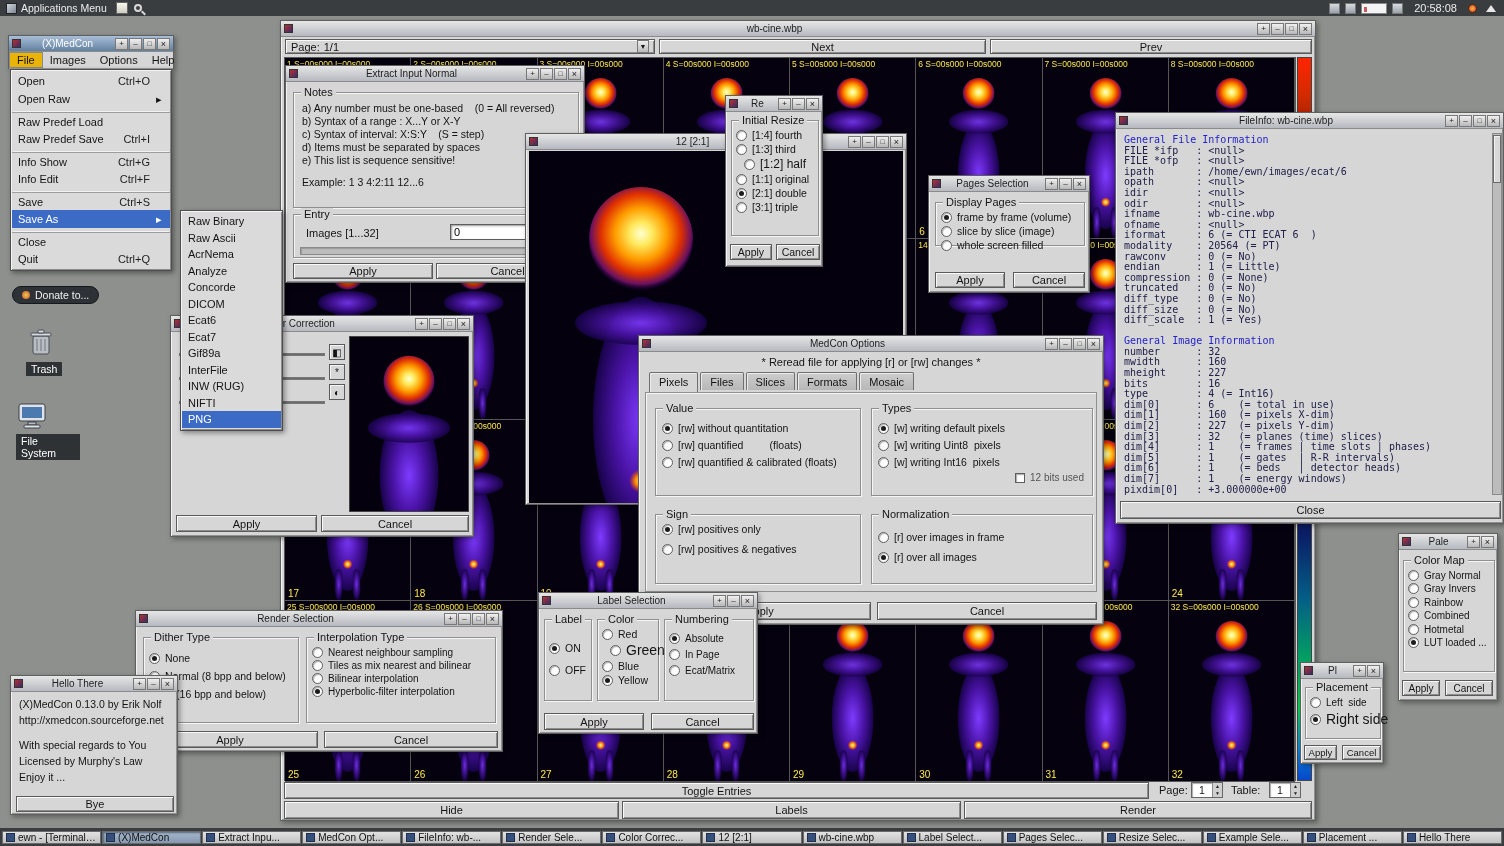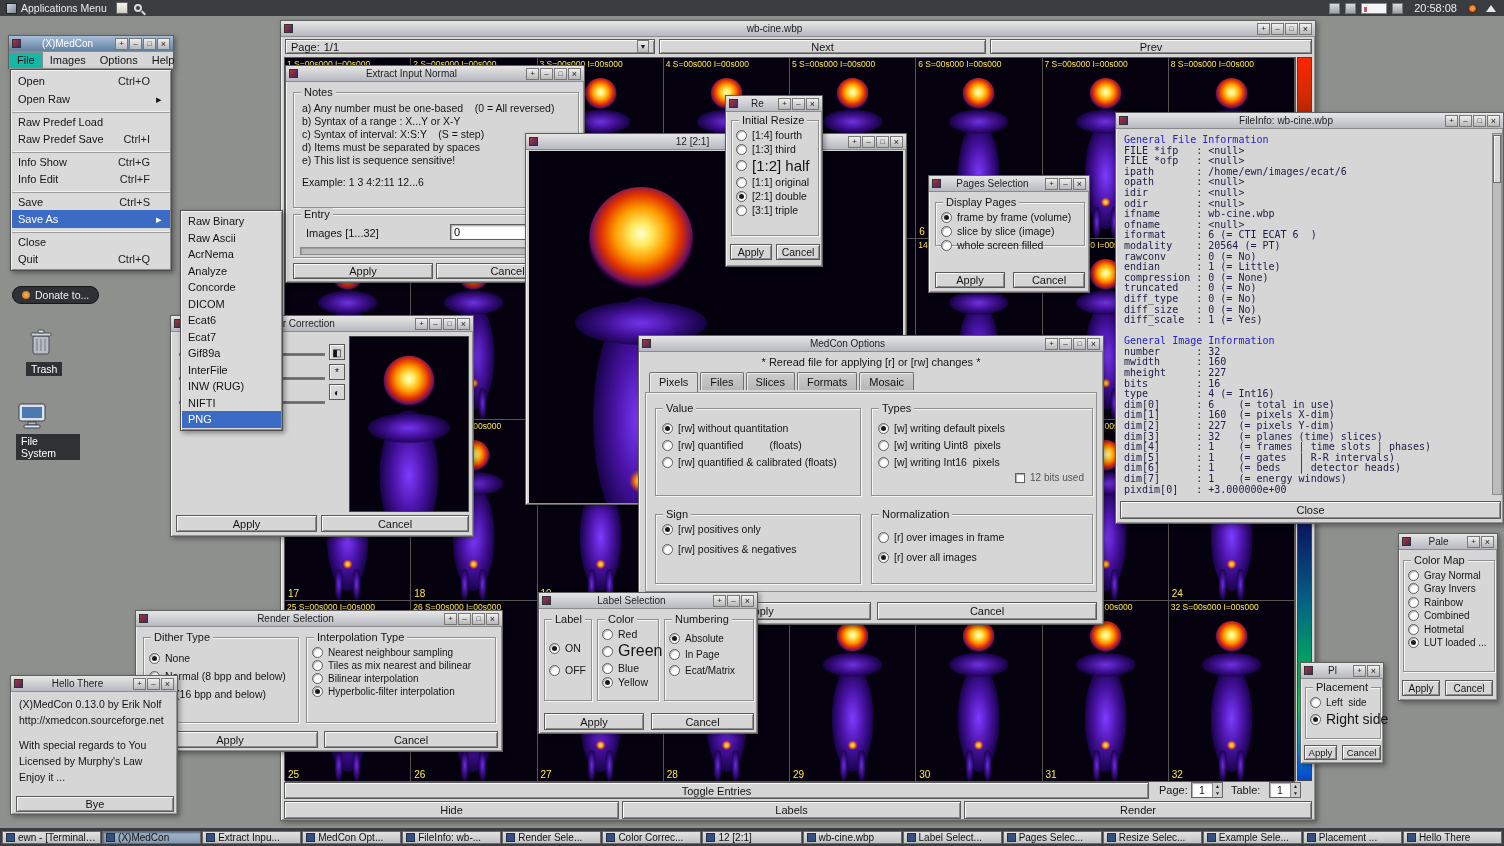--- a/index.html
+++ b/index.html
@@ -76,21 +76,21 @@
 .taskbar{top:828px;height:18px;gap:1px;padding:1px 2px}
 .titem{flex:1;min-width:0;display:flex;align-items:center;gap:3px;padding:0 3px;background:linear-gradient(#e2e2e2,#c2c2c2);border:1px solid #6a6a6a;overflow:hidden;white-space:nowrap;font-size:10px;color:#111}
 .titem.active{background:linear-gradient(#a8b8cb,#8599b1);box-shadow:inset 1px 1px 2px #56677c}
 .ticon{width:9px;height:9px;background:#35507c;border:1px solid #20304a;flex:none}
 .dpill{position:absolute;display:flex;align-items:center;gap:5px;background:#2e3236;color:#f0f0f0;border:1px solid #15181a;border-radius:9px;padding:2px 9px;font-size:10.5px;z-index:5}
 .dpill .ddot{width:8px;height:8px;border-radius:50%;background:radial-gradient(#f5c25a,#c25a1e)}
 .dicon{position:absolute;z-index:5;}
 .dlabel{display:inline-block;background:rgba(30,34,38,.85);color:#fff;padding:1px 5px;font-size:10.5px;margin-top:2px}
 .mbar{position:absolute;left:0;right:0;top:16px;height:17px;display:flex;align-items:center;background:#d6d6d6;border-bottom:1px solid #9a9a9a}
 .mb{padding:1px 7px;font-size:11px}
-.mb.open{background:#14b8a6;border:1px solid #8a8a8a}
+.mb.open{background:#eab308;border:1px solid #8a8a8a}
 .hline{margin:4px 6px;font-size:10.5px;white-space:nowrap}
 .hline:nth-of-type(3){margin-top:13px}
 </style>
 </head>
 <body>
 
 <svg width="0" height="0" style="position:absolute" aria-hidden="true">
   <defs>
     <radialGradient id="gHead" cx="50%" cy="45%" r="55%">
       <stop offset="0" stop-color="#ffffd2"></stop>
@@ -662,21 +662,21 @@
         <label class="opt" style="font-size:10.5px;margin:2px 4px">
           <span class="radio"></span>
           <span>[1:4] fourth</span>
         </label>
 
         <label class="opt" style="font-size:10.5px;margin:2px 4px">
           <span class="radio"></span>
           <span>[1:3] third</span>
         </label>
 
-        <label class="opt" style="font-size:15px;margin:2px 4px">
+        <label class="opt" style="font-size:12px;margin:2px 12px">
           <span class="radio"></span>
           <span>[1:2] half</span>
         </label>
 
         <label class="opt" style="font-size:10.5px;margin:2px 4px">
           <span class="radio"></span>
           <span>[1:1] original</span>
         </label>
 
         <label class="opt" style="font-size:10.5px;margin:2px 4px">
@@ -1028,21 +1028,21 @@
   </div>
   <div class="grp" style="left:58px;top:26px;width:62px;height:82px">
     <span class="glabel">Color</span>
     <div style="padding-top:6px">
 
         <label class="opt" style="font-size:10.5px;margin:2px 4px">
           <span class="radio"></span>
           <span>Red</span>
         </label>
 
-        <label class="opt" style="font-size:16px;margin:2px 4px">
+        <label class="opt" style="font-size:14px;margin:2px 12px">
           <span class="radio"></span>
           <span>Green</span>
         </label>
 
         <label class="opt" style="font-size:10.5px;margin:2px 4px">
           <span class="radio"></span>
           <span>Blue</span>
         </label>
 
         <label class="opt" style="font-size:10.5px;margin:2px 4px">

